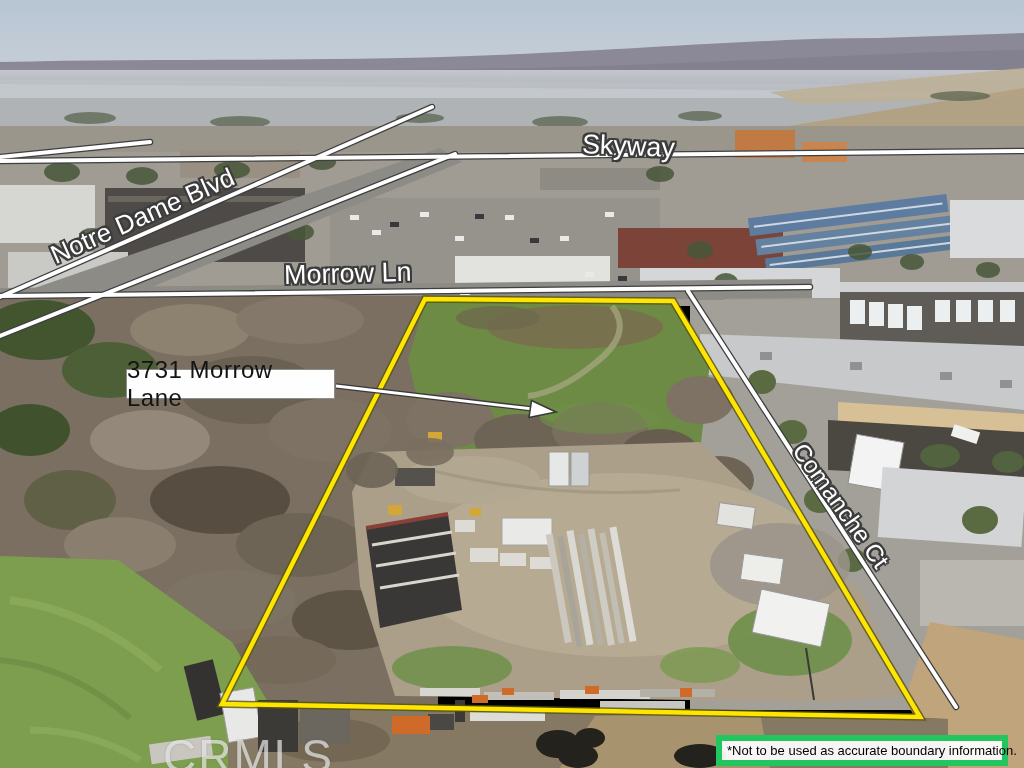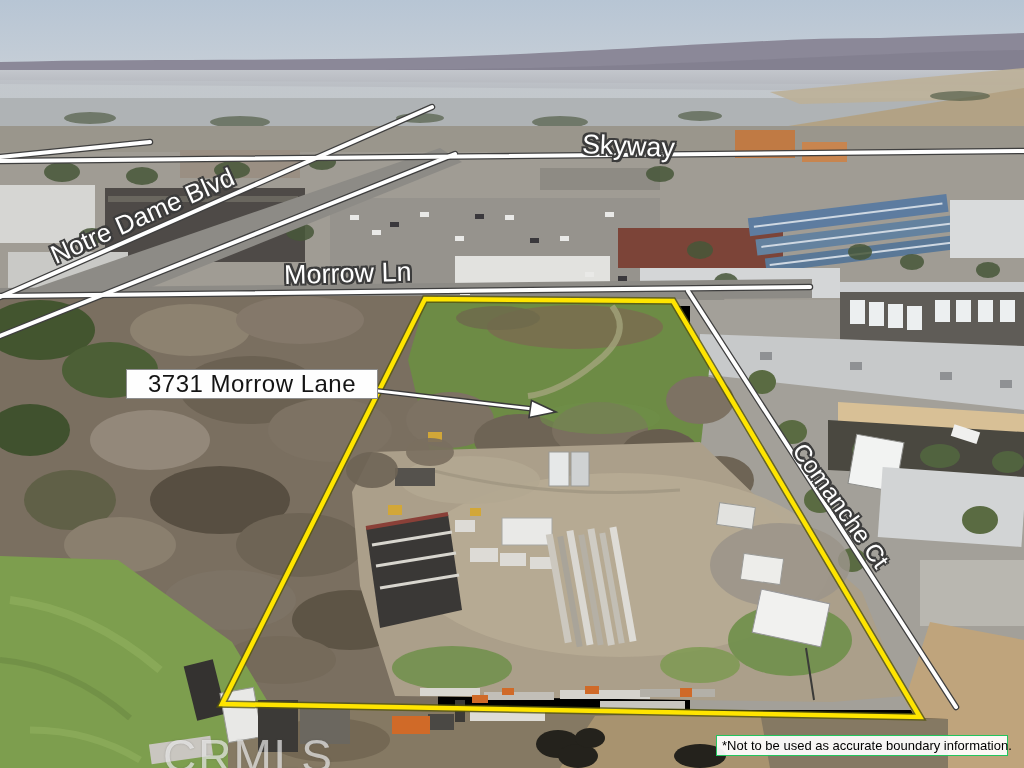--- a/index.html
+++ b/index.html
@@ -7,28 +7,28 @@
          font-family:"Liberation Sans","DejaVu Sans",sans-serif;}
   #photo,#overlay{position:absolute;left:0;top:0;width:1024px;height:768px;display:block;}
   
   .street-lbl{position:absolute;color:#fff;font-weight:400;white-space:nowrap;line-height:1;
     text-shadow:-2px -2px 0 #3c3c3c,2px -2px 0 #3c3c3c,-2px 2px 0 #3c3c3c,2px 2px 0 #3c3c3c,
                  0 -2px 0 #3c3c3c,0 2px 0 #3c3c3c,-2px 0 0 #3c3c3c,2px 0 0 #3c3c3c;}
   #lbl-skyway{left:582px;top:131px;font-size:27px;transform:rotate(2.5deg);transform-origin:left center;}
   #lbl-notredame{left:52px;top:243px;font-size:26px;transform:rotate(-24deg);transform-origin:left center;}
   #lbl-morrow{left:284px;top:262px;font-size:27px;transform:rotate(-1.5deg);transform-origin:left center;}
   #lbl-comanche{left:798px;top:434px;font-size:24px;transform:rotate(54.5deg);transform-origin:left center;}
-  #address{position:absolute;left:126px;top:369px;width:252px;height:30px;background:#fefefe;
+  #address{position:absolute;left:126px;top:369px;width:209px;height:30px;background:#fefefe;
     border:1px solid #8d8d8d;display:flex;align-items:center;justify-content:center;
     font-size:24px;color:#141414;letter-spacing:.5px;box-sizing:border-box;}
   #watermark{position:absolute;left:163px;top:729px;font-size:46px;letter-spacing:2px;
     color:rgba(255,255,255,.62);font-weight:400;
     text-shadow:0 0 2px rgba(80,80,80,.35);}
   #disclaimer{position:absolute;left:716px;top:735px;width:292px;box-sizing:border-box;
-    background:rgba(255,255,255,.93);border:1px solid #22c55e;color:#000;
+    background:rgba(255,255,255,.93);border:6px solid #22c55e;color:#000;
     font-size:13px;line-height:19px;padding:0 5px;white-space:nowrap;}
 </style>
 </head>
 <body>
 
 <div id="stage">
 
 <svg id="photo" viewBox="0 0 1024 768" preserveAspectRatio="none">
   <defs>
     <linearGradient id="sky" x1="0" y1="0" x2="0" y2="1">

